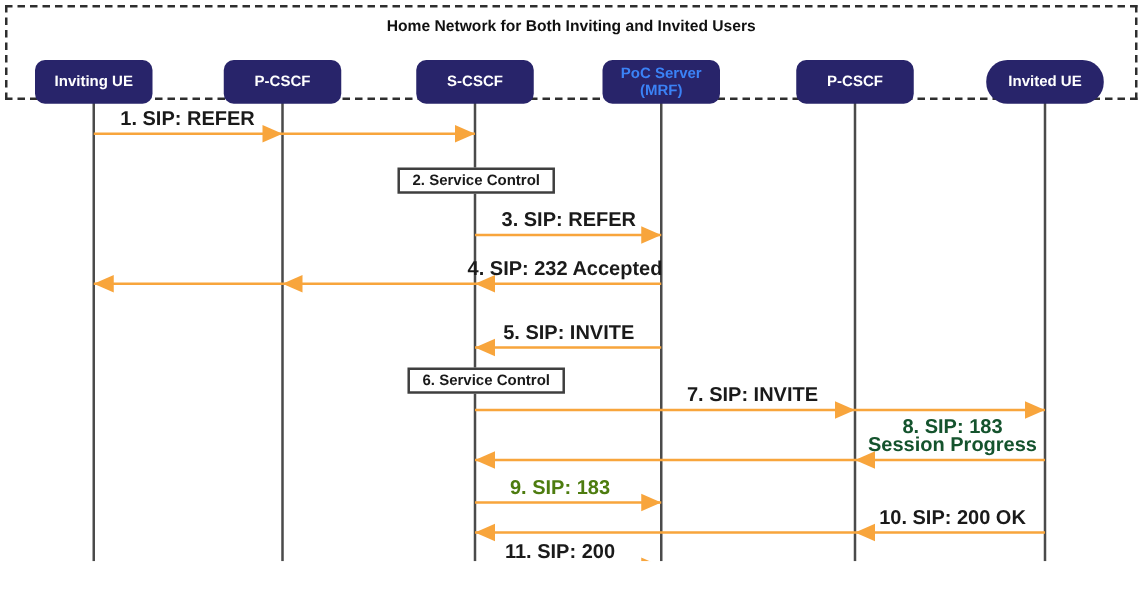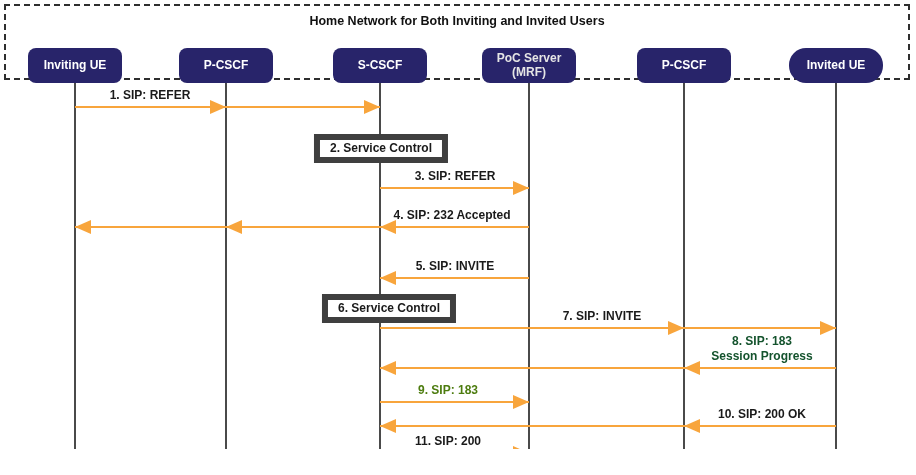--- a/index.html
+++ b/index.html
@@ -72,32 +72,32 @@
     width: 0;
     height: 0;
     border-top: 7px solid transparent;
     border-bottom: 7px solid transparent;
     z-index: 3;
   }
   .msg-label {
     position: absolute;
     transform: translateX(-50%);
     text-align: center;
-    font-size: 12px;
+    font-size: 16px;
     font-weight: bold;
     line-height: 15px;
     white-space: nowrap;
     color: #1a1a1a;
     z-index: 3;
   }
   .note-box {
     position: absolute;
     transform: translateX(-50%);
     background: #ffffff;
-    border: 6px solid #c4b5fd;
+    border: 2px solid #c4b5fd;
     padding: 1px 10px 2px 10px;
     font-size: 12px;
     font-weight: bold;
     white-space: nowrap;
     color: #1a1a1a;
     z-index: 5;
   }
 </style>
 </head>
 <body>
@@ -117,21 +117,21 @@
   <div id="layer-entities">
       <div class="entity-box" style="left: 75px; background: rgb(40, 36, 106); color: rgb(255, 255, 255);">
         <span>Inviting UE</span>
       </div>
       <div class="entity-box" style="left: 226px; background: rgb(40, 36, 106); color: rgb(255, 255, 255);">
         <span>P-CSCF</span>
       </div>
       <div class="entity-box" style="left: 380px; background: rgb(40, 36, 106); color: rgb(255, 255, 255);">
         <span>S-CSCF</span>
       </div>
-      <div class="entity-box" style="left: 529px; background: rgb(40, 36, 106); color: #e5e5e5;">
+      <div class="entity-box" style="left: 529px; background: rgb(40, 36, 106); color: #3b82f6;">
         <span>PoC Server</span>
         <span>(MRF)</span>
       </div>
       <div class="entity-box" style="left: 684px; background: rgb(40, 36, 106); color: rgb(255, 255, 255);">
         <span>P-CSCF</span>
       </div>
       <div class="entity-box" style="left: 836px; background: rgb(40, 36, 106); color: rgb(255, 255, 255); border-radius: 17px;">
         <span>Invited UE</span>
       </div>
     </div>

